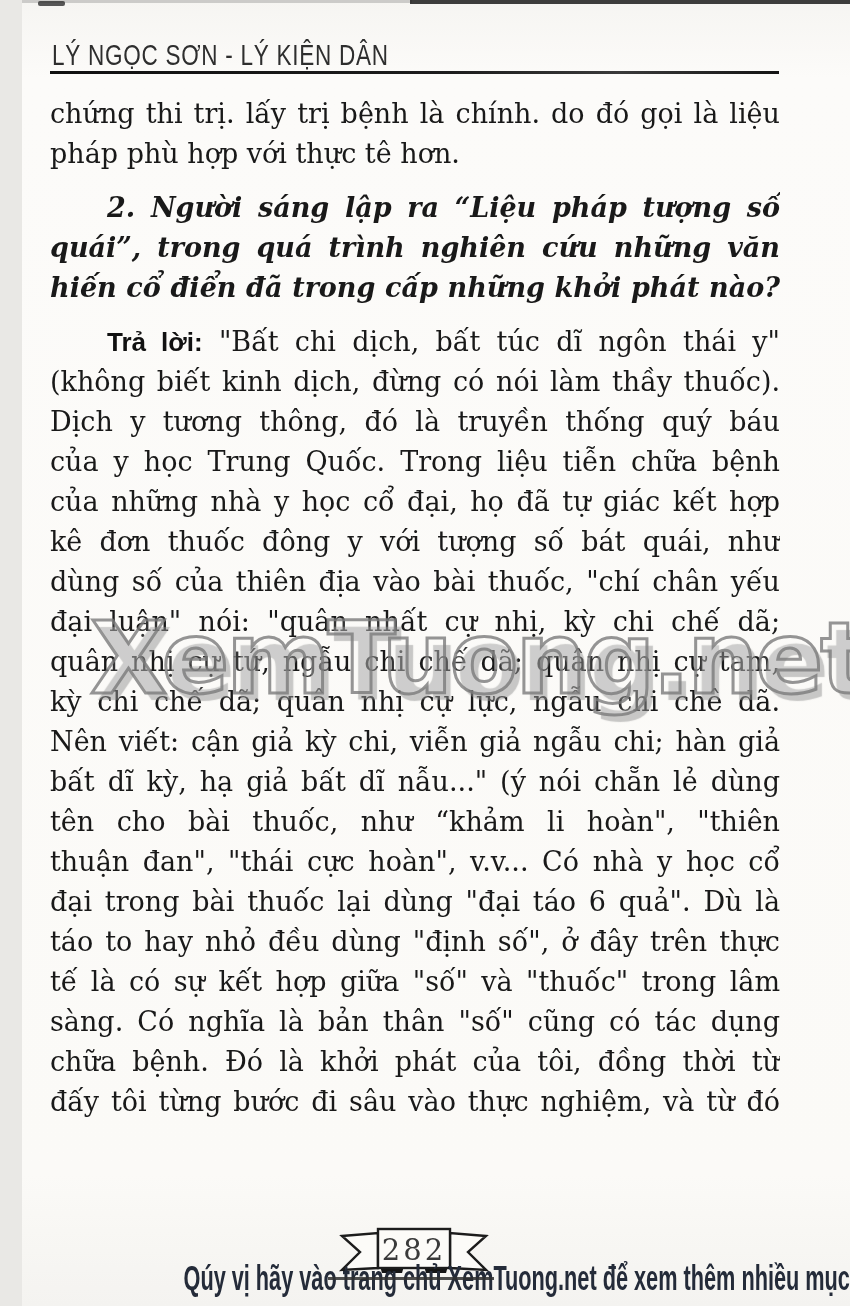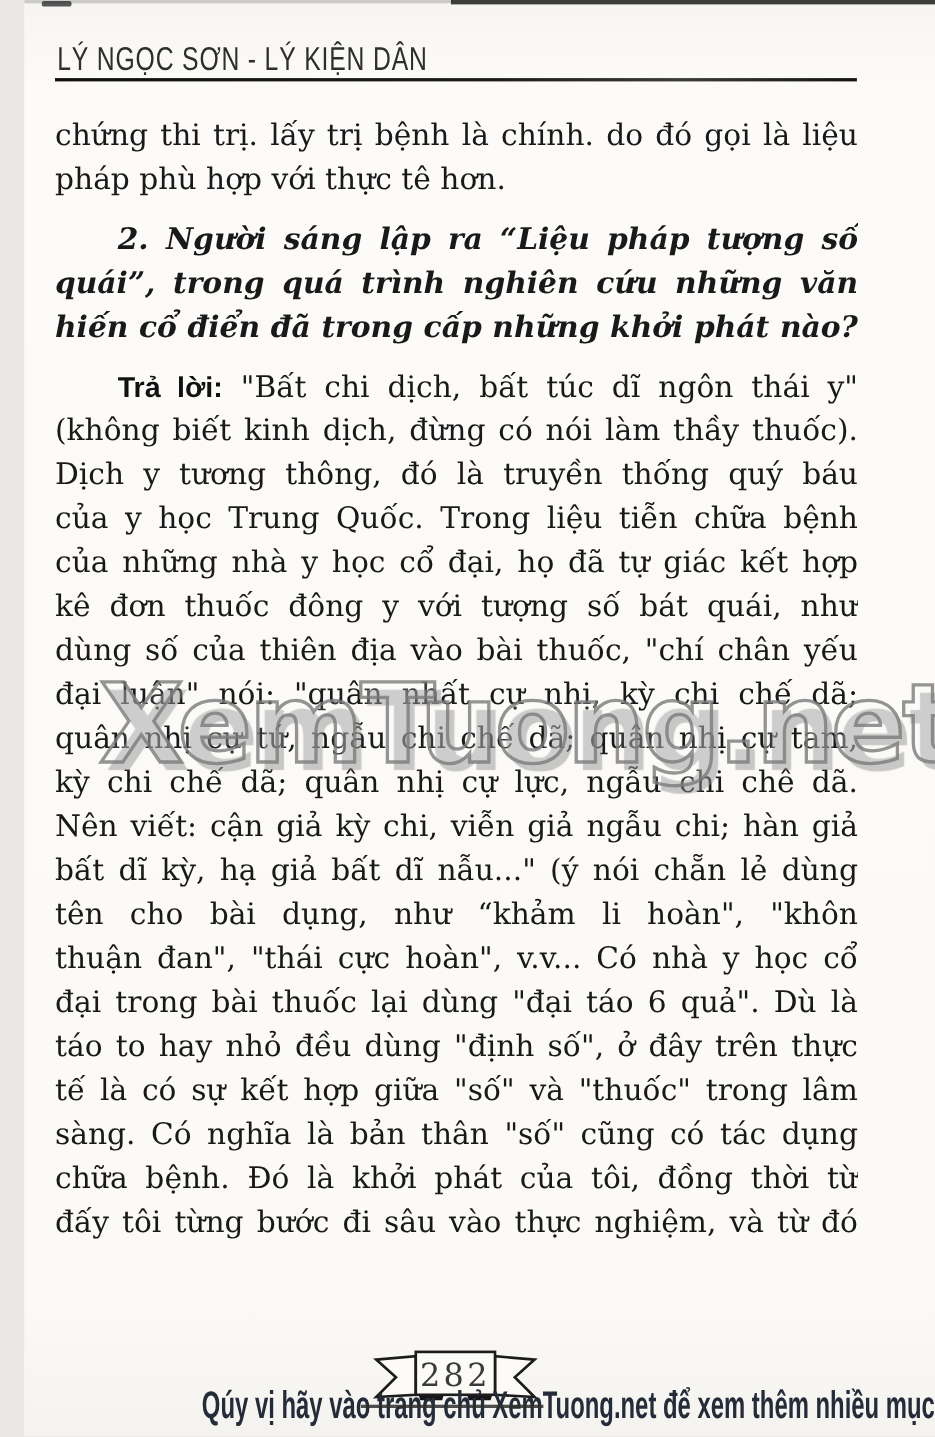--- a/index.html
+++ b/index.html
@@ -20,21 +20,21 @@
   .authors{
     position:absolute;left:30px;top:38px;
     font-family:"Liberation Sans",sans-serif;font-size:30px;font-weight:400;
     color:#2e2e2e;letter-spacing:1px;white-space:nowrap;
     transform:scaleX(.75);transform-origin:left top;z-index:2;
   }
   .rule{position:absolute;left:28px;top:71px;width:729px;height:3px;
     background:linear-gradient(90deg,#101010 0%,#1d1d1d 55%,#3a3a3a 78%,#141414 100%);z-index:2;}
   
   .textblock{
-    position:absolute;left:28px;top:104px;width:730px;
+    position:absolute;left:28px;top:94px;width:730px;
     font-size:27px;line-height:40px;z-index:2;
   }
   .tline{
     text-align:justify;text-align-last:justify;
     height:40px;overflow:hidden;white-space:normal;
   }
   .tline-last{text-align-last:left;}
   .para-question{margin-top:14px;font-weight:bold;font-style:italic;}
   .para-question .tline:first-child{text-indent:57px;}
   .para-answer{margin-top:14px;}
@@ -100,21 +100,21 @@
           <div class="tline">Dịch y tương thông, đó là truyền thống quý báu</div>
           <div class="tline">của y học Trung Quốc. Trong liệu tiễn chữa bệnh</div>
           <div class="tline">của những nhà y học cổ đại, họ đã tự giác kết hợp</div>
           <div class="tline">kê đơn thuốc đông y với tượng số bát quái, như</div>
           <div class="tline">dùng số của thiên địa vào bài thuốc, "chí chân yếu</div>
           <div class="tline">đại luận" nói: "quân nhất cự nhị, kỳ chi chế dã;</div>
           <div class="tline">quân nhị cự tứ, ngẫu chi chế dã; quân nhị cự tam,</div>
           <div class="tline">kỳ chi chế dã; quân nhị cự lực, ngẫu chi chê dã.</div>
           <div class="tline">Nên viết: cận giả kỳ chi, viễn giả ngẫu chi; hàn giả</div>
           <div class="tline">bất dĩ kỳ, hạ giả bất dĩ nẫu..." (ý nói chẵn lẻ dùng</div>
-          <div class="tline">tên cho bài dụng, như “khảm li hoàn", "khôn</div>
+          <div class="tline">tên cho bài thuốc, như “khảm li hoàn", "thiên</div>
           <div class="tline">thuận đan", "thái cực hoàn", v.v... Có nhà y học cổ</div>
           <div class="tline">đại trong bài thuốc lại dùng "đại táo 6 quả". Dù là</div>
           <div class="tline">táo to hay nhỏ đều dùng "định số", ở đây trên thực</div>
           <div class="tline">tế là có sự kết hợp giữa "số" và "thuốc" trong lâm</div>
           <div class="tline">sàng. Có nghĩa là bản thân "số" cũng có tác dụng</div>
           <div class="tline">chữa bệnh. Đó là khởi phát của tôi, đồng thời từ</div>
           <div class="tline">đấy tôi từng bước đi sâu vào thực nghiệm, và từ đó</div>
         </div>
     </div>
   </main>

